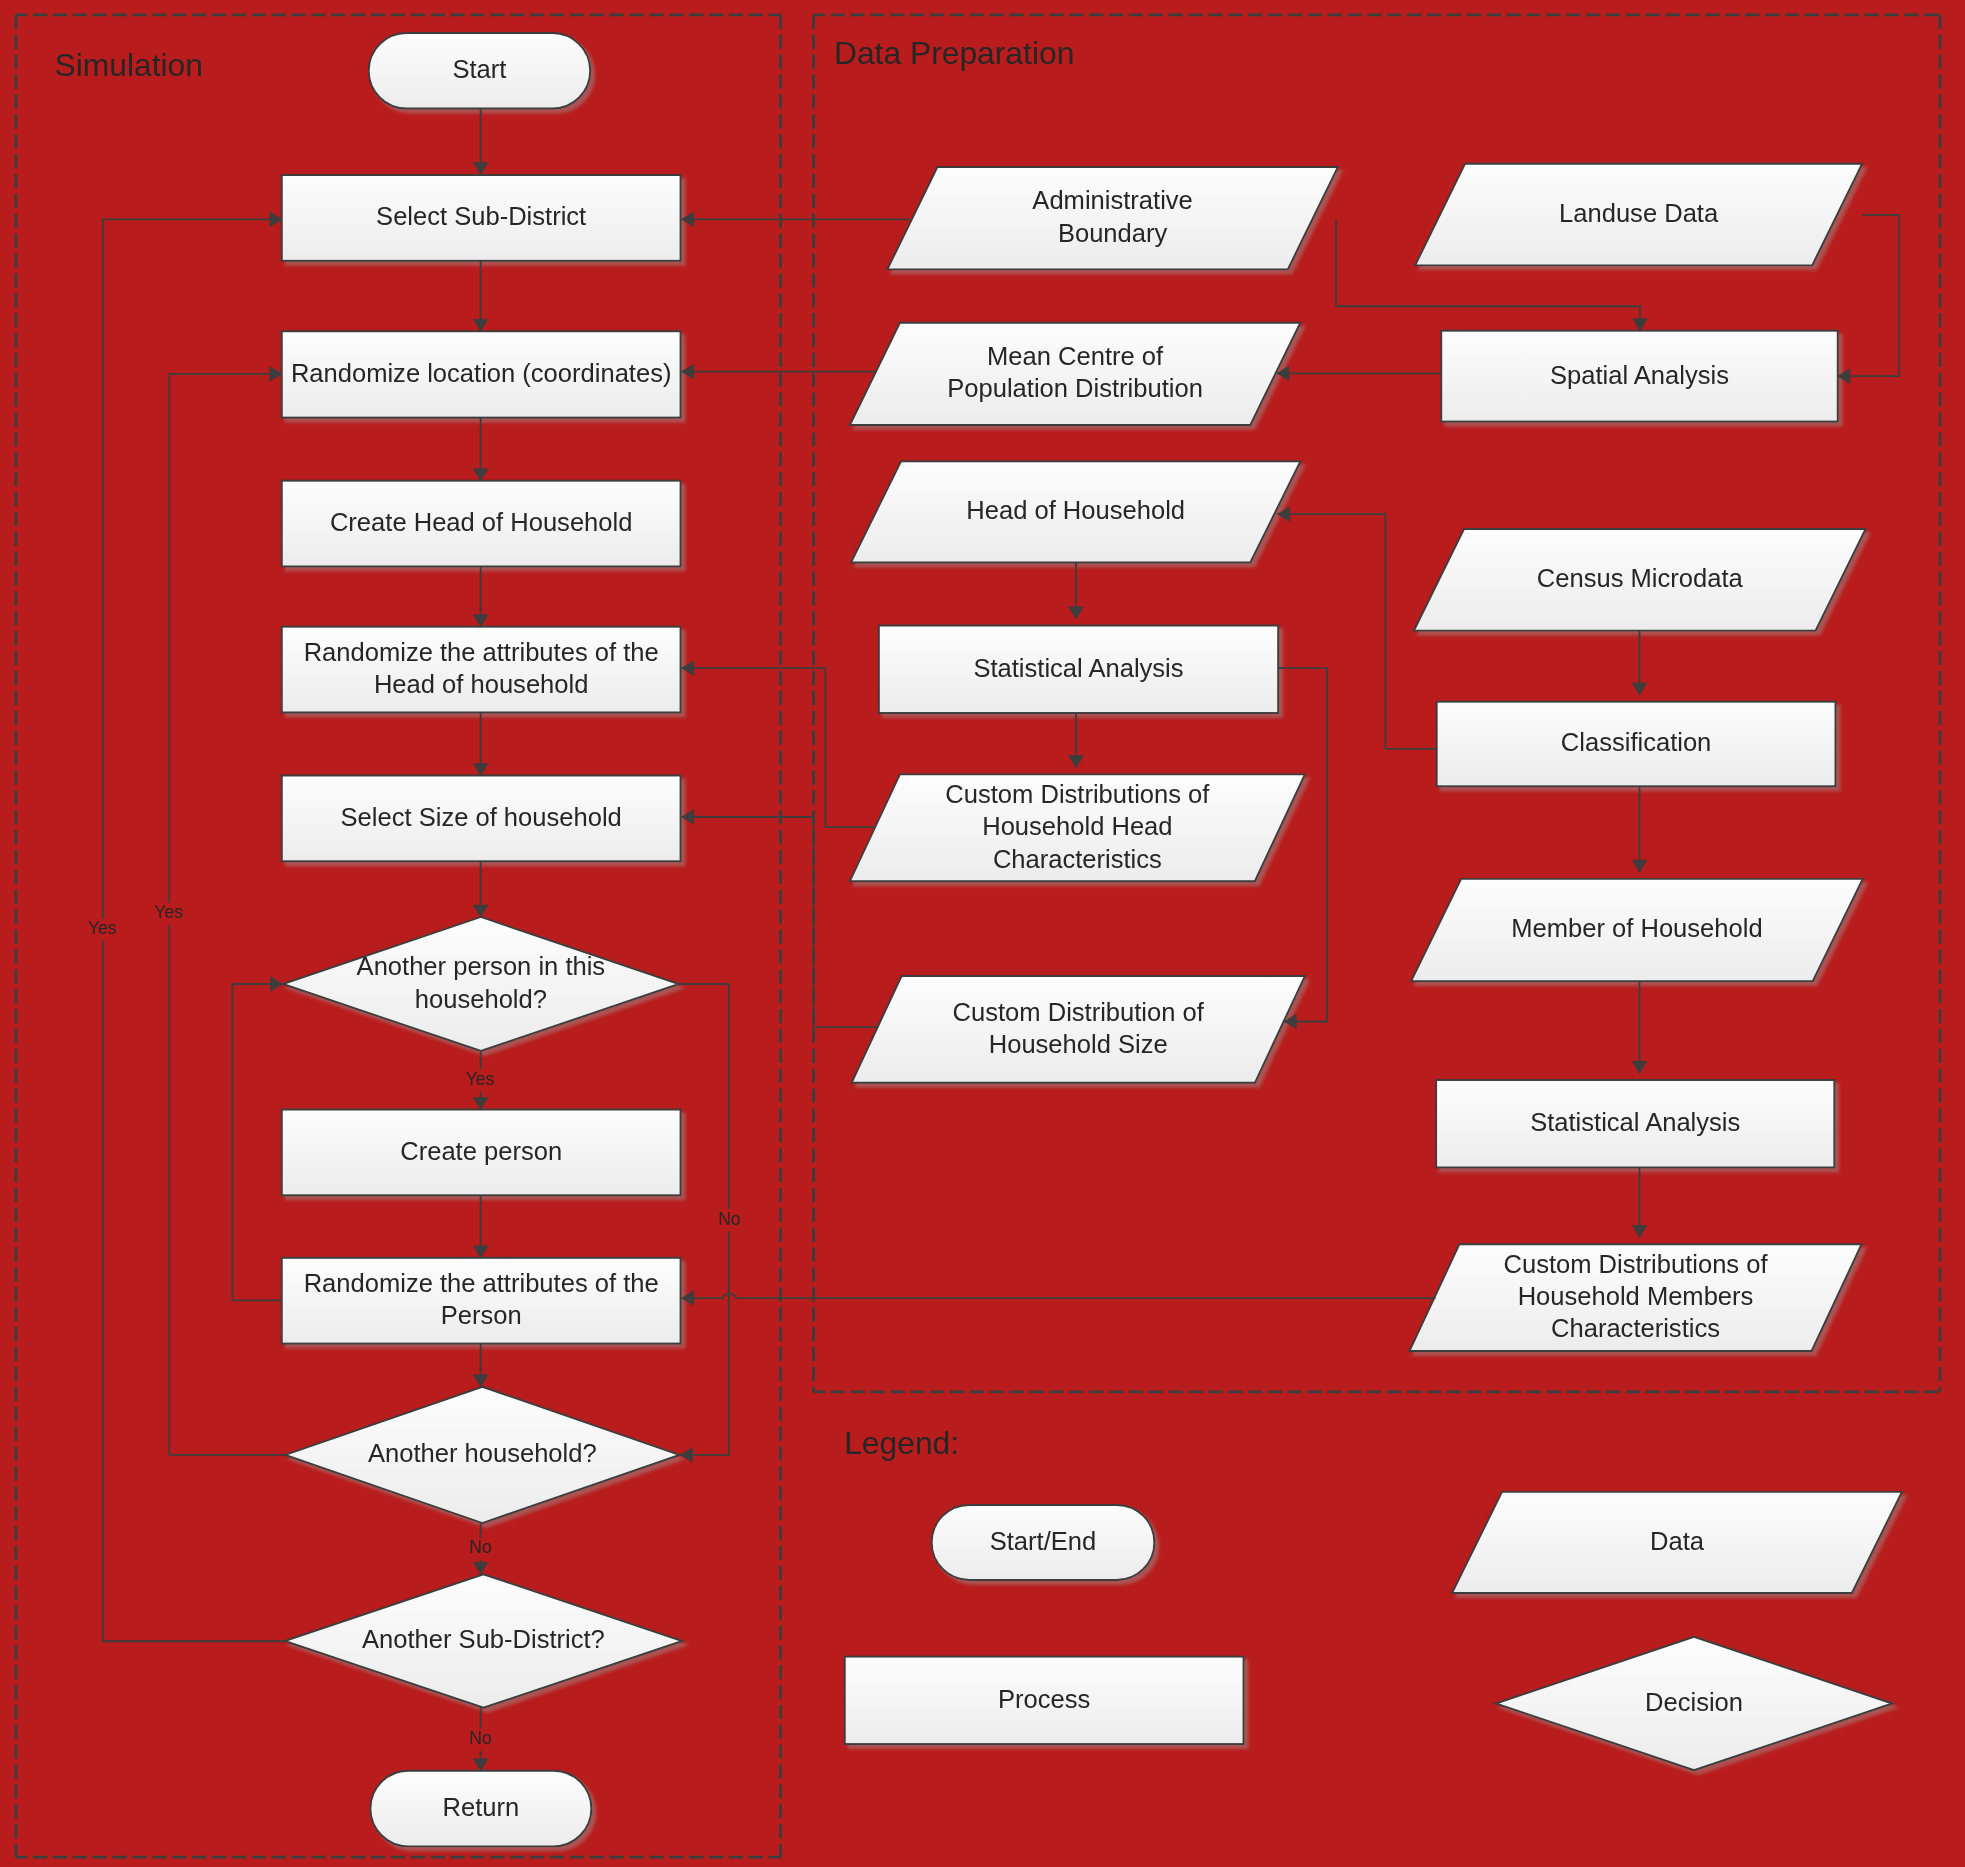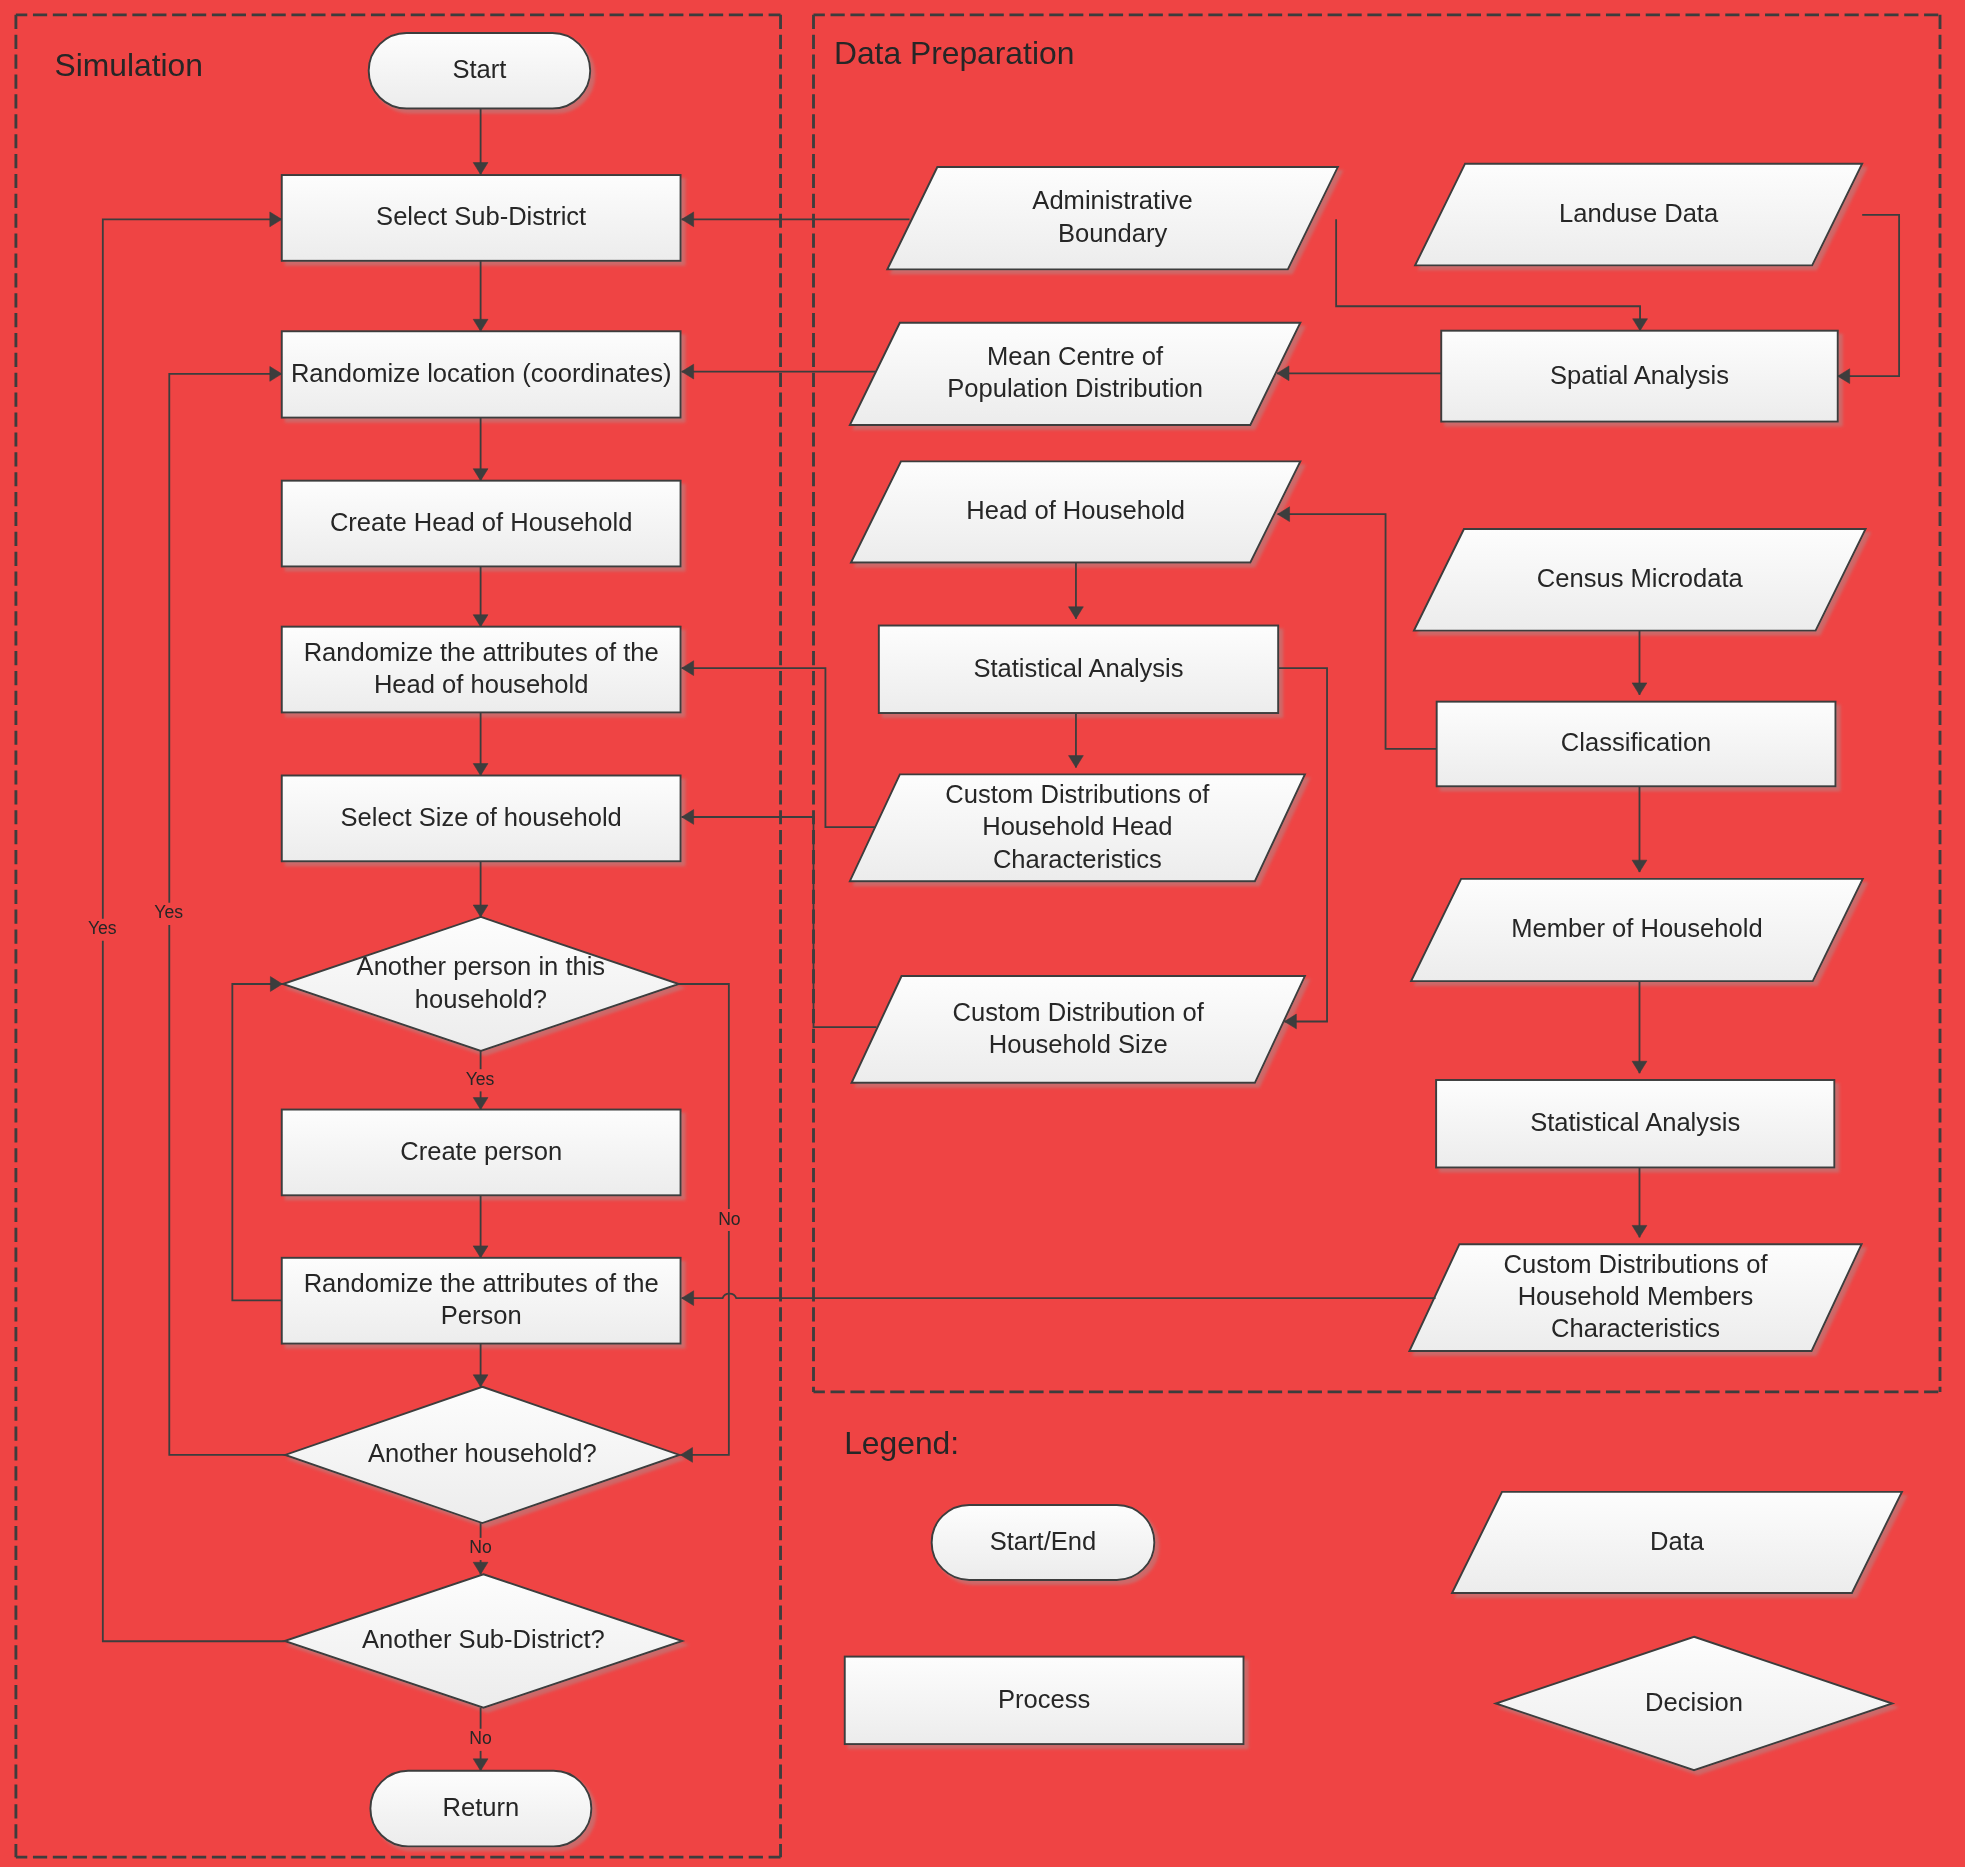--- a/index.html
+++ b/index.html
@@ -1,18 +1,18 @@
 <!DOCTYPE html>
 <html style="font-size:9px"><head>
 <meta charset="utf-8">
 <style>
   html,body{margin:0;padding:0;background:#ffffff;}
   body{width:1965px;height:1868px;overflow:hidden;
        font-family:"Liberation Sans",sans-serif;}
-  #stage{position:relative;width:1965px;height:1868px;background:#ef4444;}
+  #stage{position:relative;width:1965px;height:1868px;background:#b91c1c;}
   svg#chart{position:absolute;left:0;top:0;width:1965px;height:1868px;display:block;}
   svg text{font-family:"Liberation Sans",sans-serif;fill:#262626;}
   .nodelabel{font-size:45px;}
   .grouplabel{font-size:56px;}
   .edgelabel{font-size:31px;}
 </style>
 </head>
 <body>
 
 <div id="stage">

